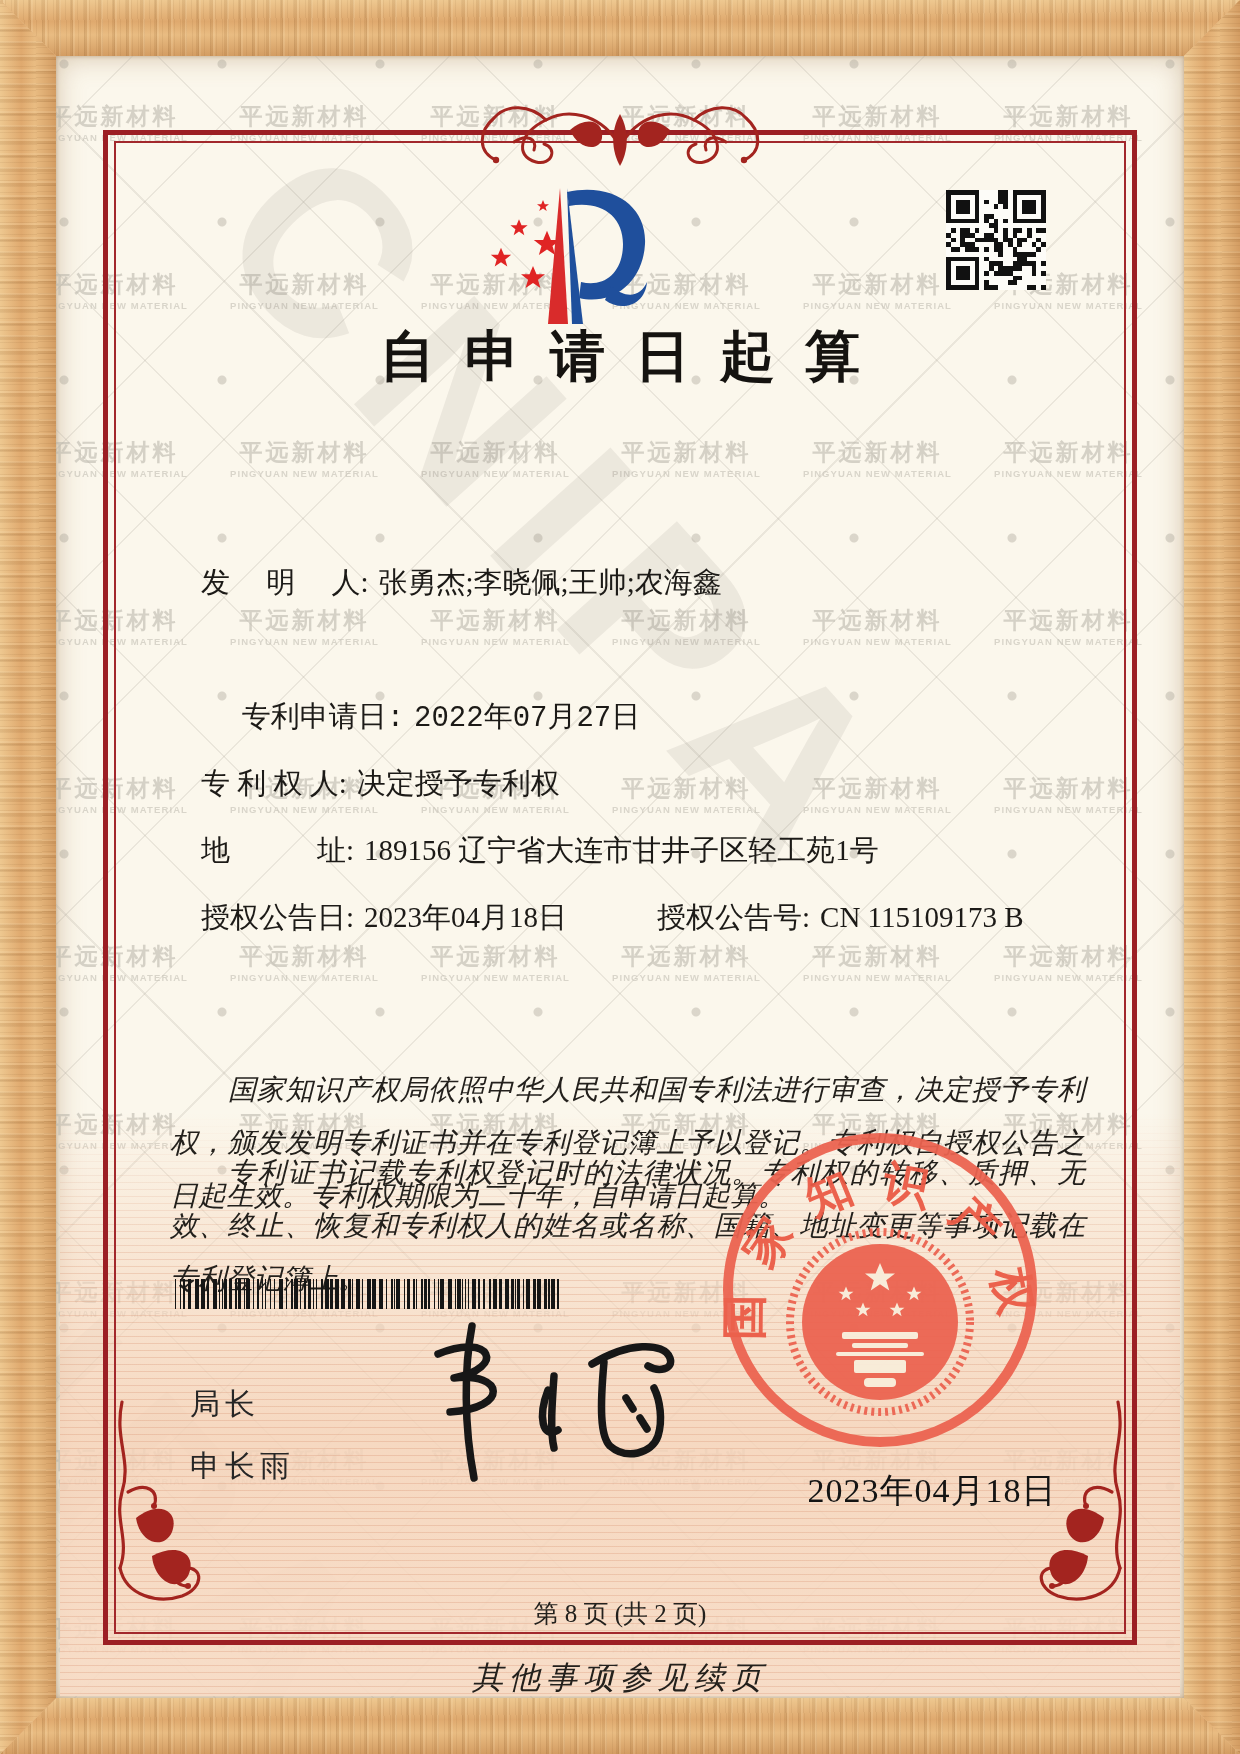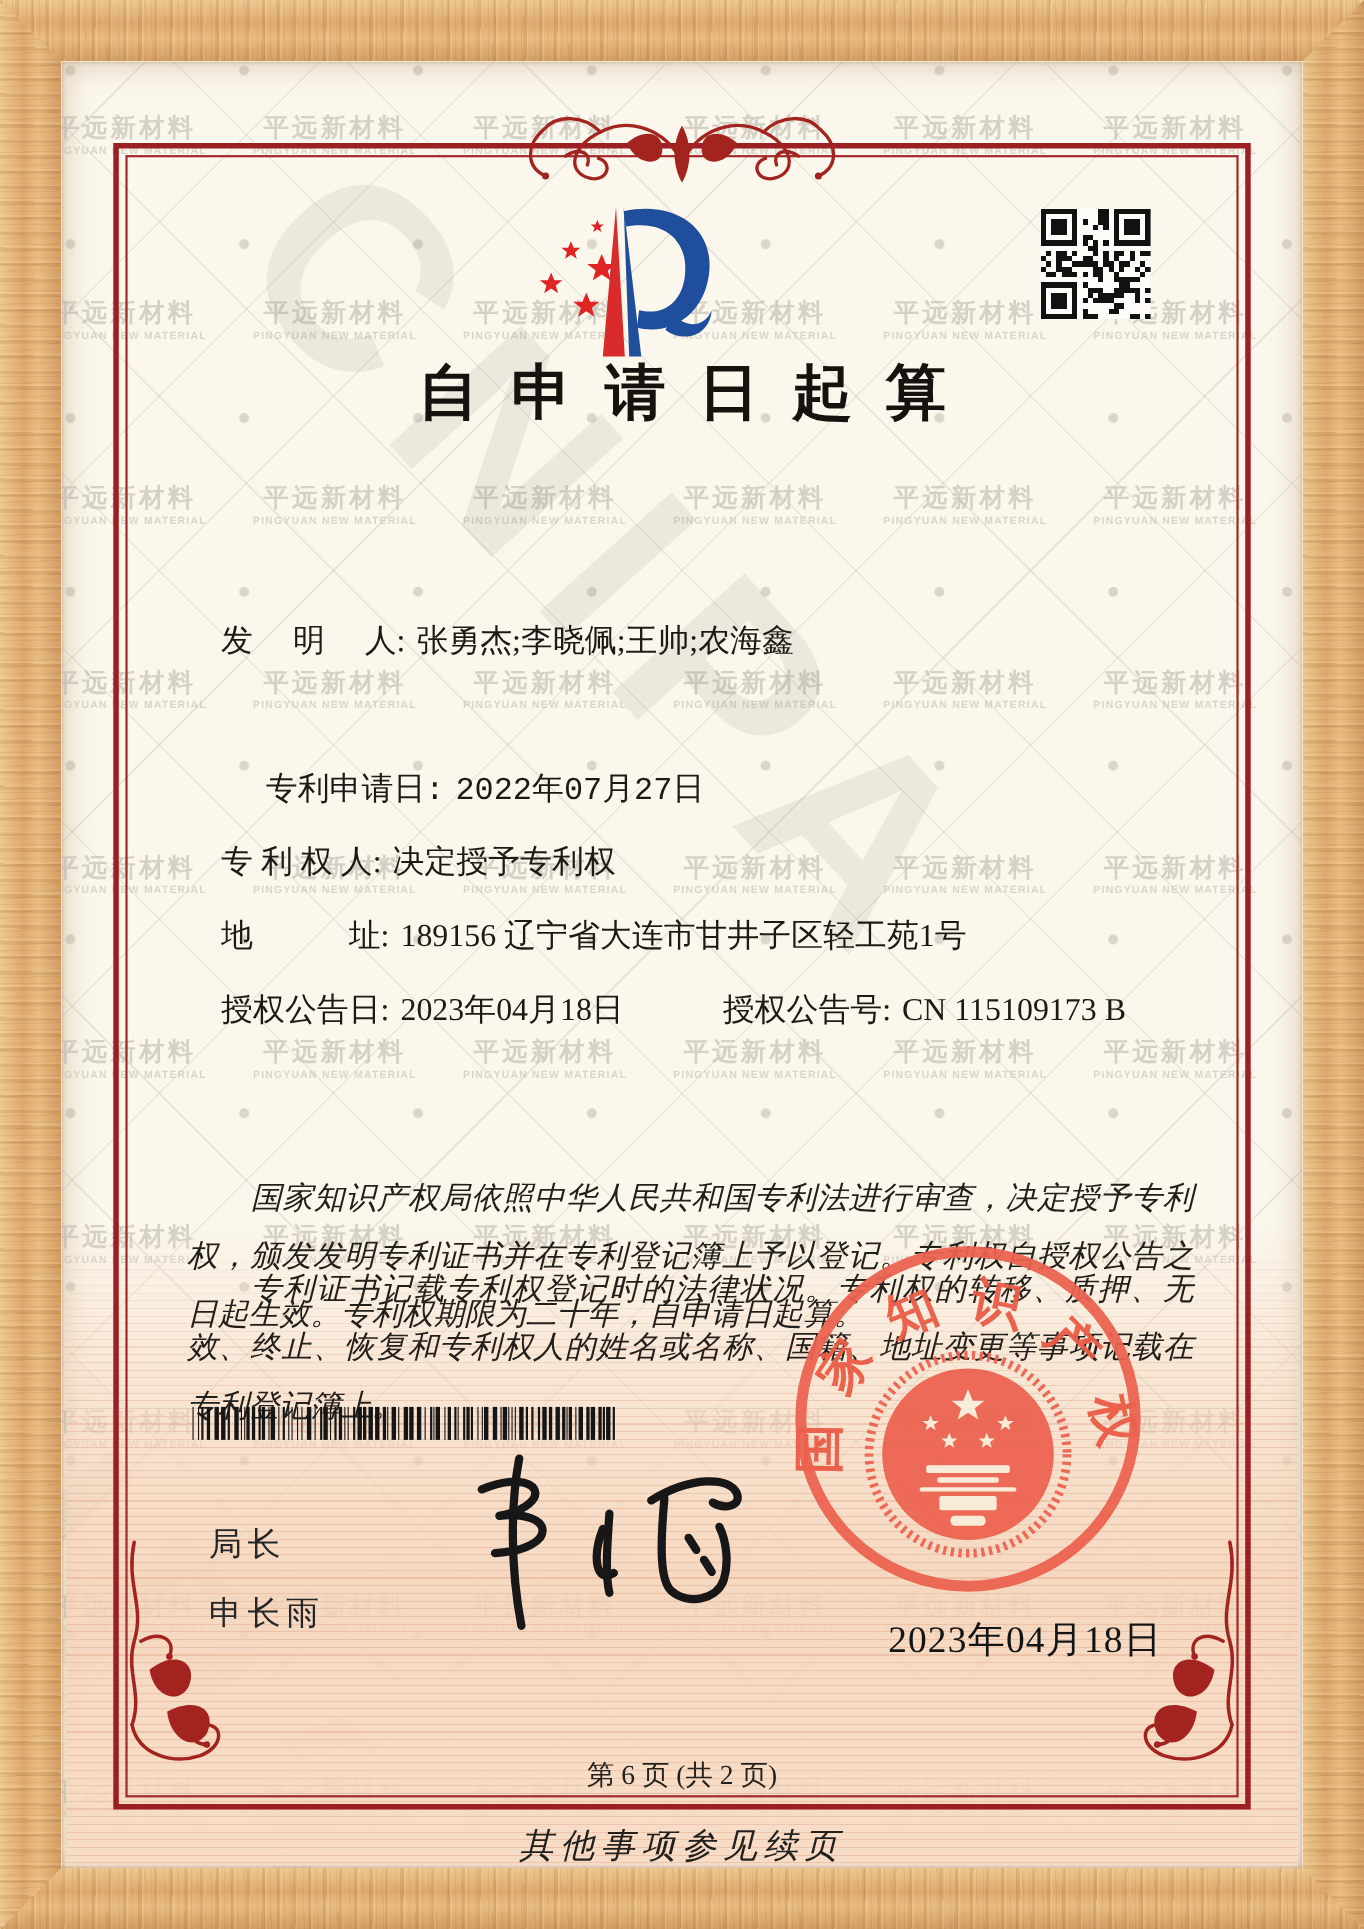--- a/index.html
+++ b/index.html
@@ -848,15 +848,15 @@
         <rect x="126" y="206" width="76" height="7" rx="2"></rect>
         <rect x="136" y="217" width="56" height="5" rx="2"></rect>
         <rect x="120" y="226" width="88" height="4" rx="2"></rect>
         <rect x="138" y="234" width="52" height="13" rx="2"></rect>
         <rect x="148" y="252" width="32" height="9" rx="4"></rect>
       </g>
     </g>
   </svg>
   <div class="sealdate">2023年04月18日</div>
 
-  <div class="pageinfo">第 6 页 (共 2 页)</div>
+  <div class="pageinfo">第 8 页 (共 2 页)</div>
   <div class="footnote">其他事项参见续页</div>
 </div>
 
 </body></html>

